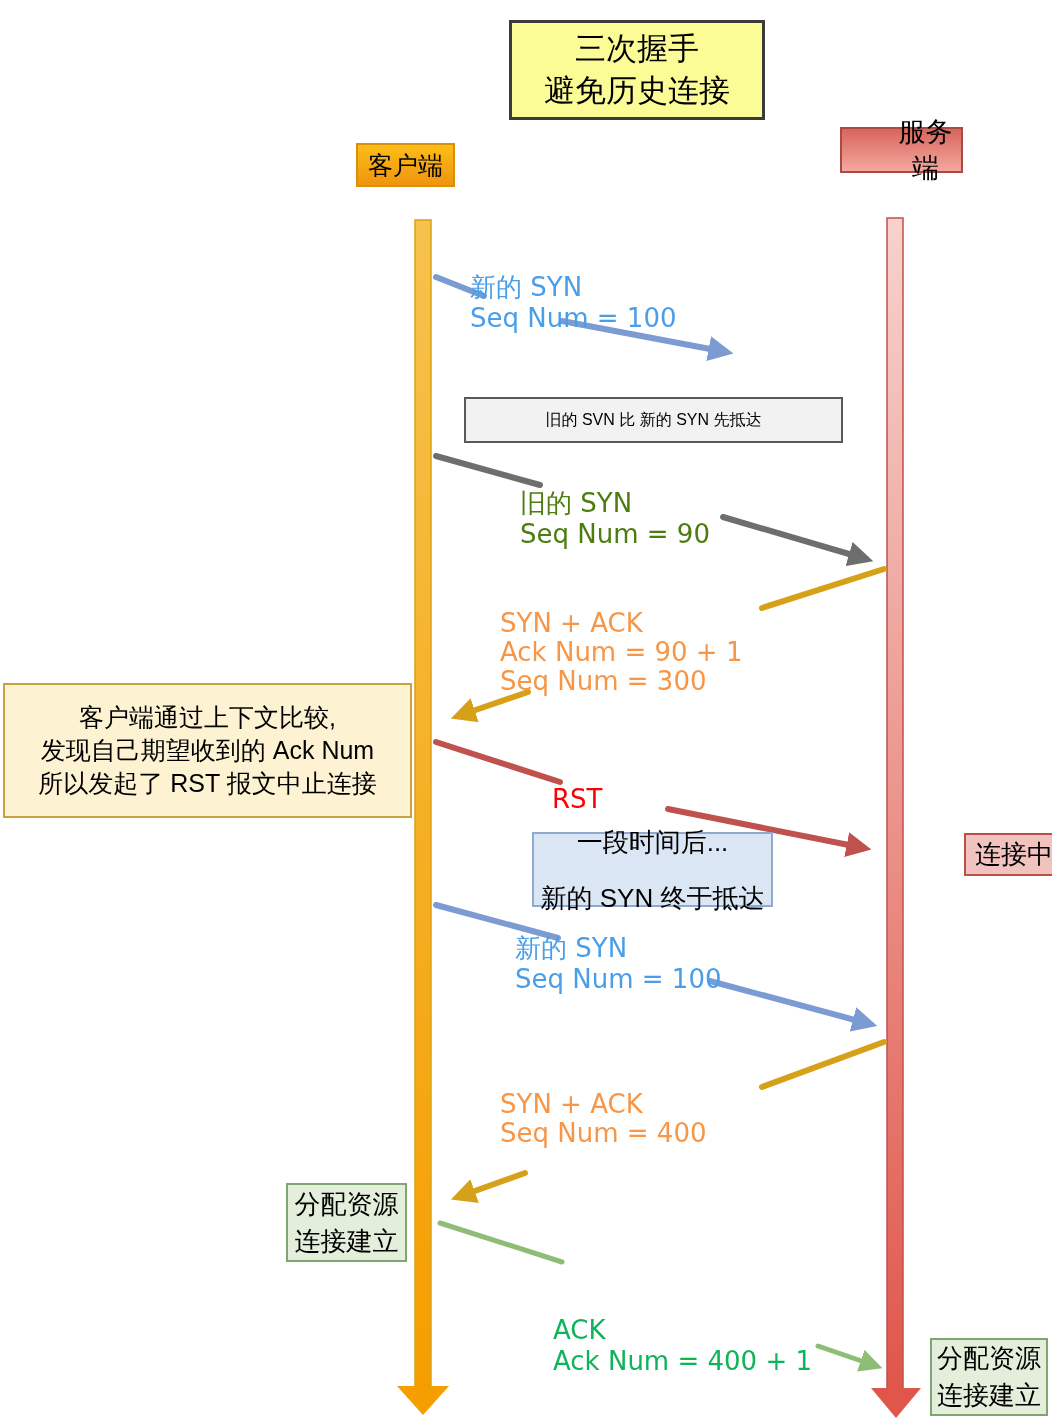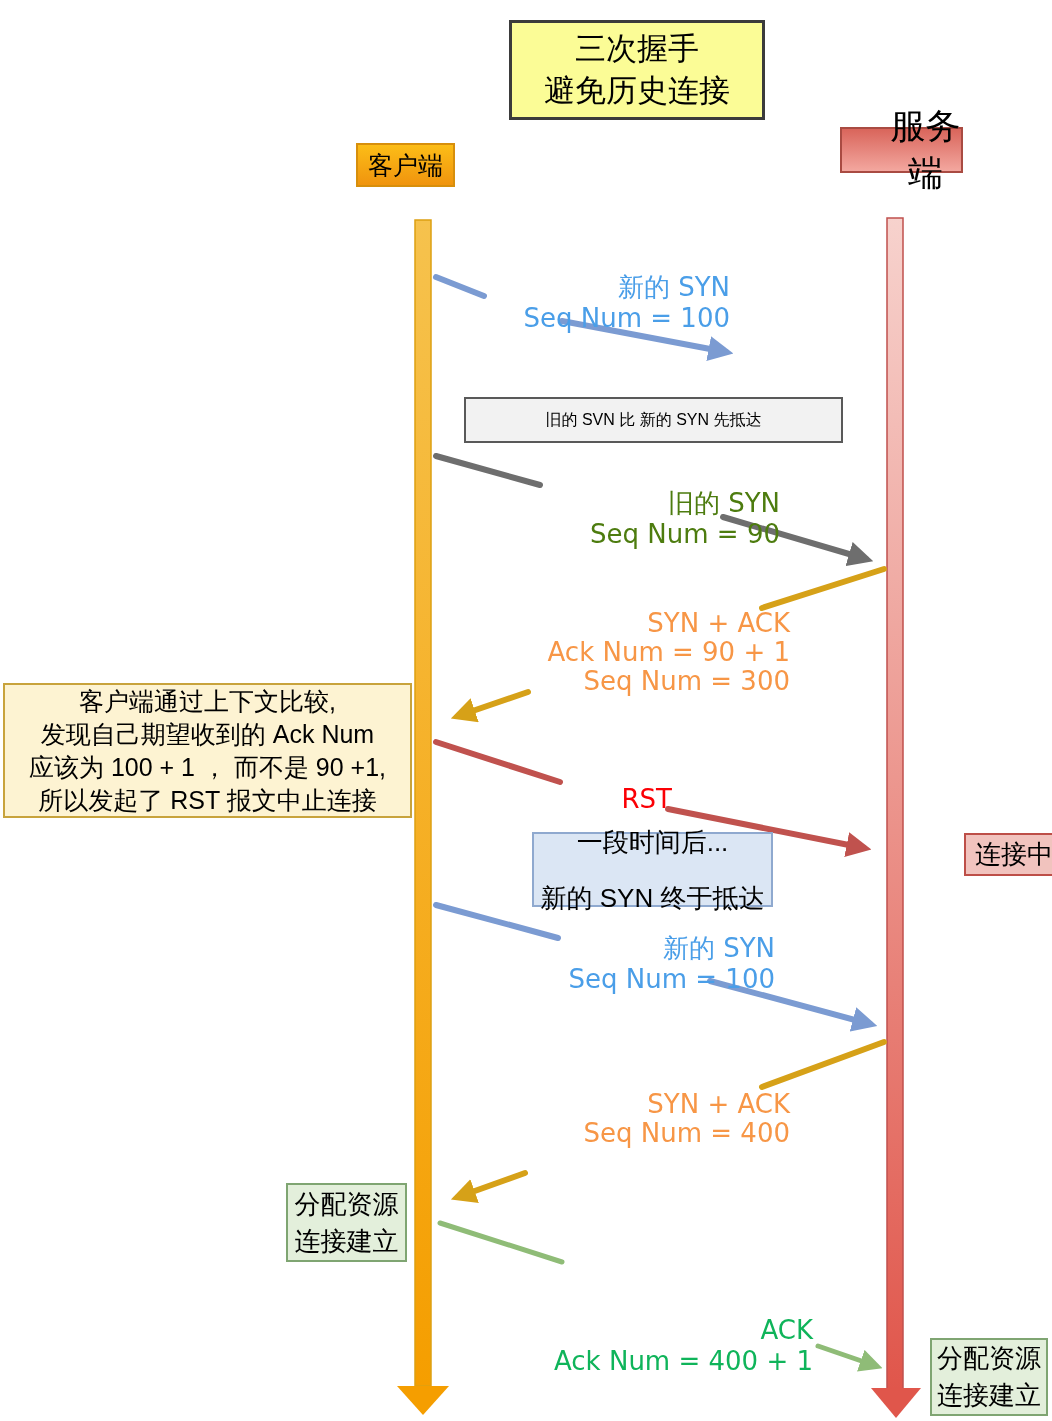--- a/index.html
+++ b/index.html
@@ -22,21 +22,21 @@
     font-size:31px;line-height:42px;
   }
   .client-box{
     left:356px;top:143px;width:99px;height:44px;
     background:linear-gradient(180deg,#fcbd17,#f0940e);
     border:2px solid #d78f0c;font-size:25px;
   }
   .server-box{
     left:840px;top:127px;width:123px;height:46px;
     background:linear-gradient(180deg,#d9655b,#f3a79f);
-    border:2px solid #a94b42;font-size:35px;padding-left:48px;
+    border:2px solid #a94b42;font-size:27px;padding-left:48px;
   }
   .grayinfo-box{
     left:464px;top:397px;width:379px;height:46px;
     background:#f2f2f2;border:2px solid #595959;font-size:16px;
   }
   .note-box{
     left:3px;top:683px;width:409px;height:135px;
     background:#fdf3d2;border:2px solid #c8a33c;
     font-size:25px;line-height:33px;
   }
@@ -53,21 +53,21 @@
     left:286px;top:1183px;width:121px;height:79px;
     background:#e3efdb;border:2px solid #7fa572;
     font-size:26px;line-height:37px;
   }
   .green-right-box{
     left:930px;top:1338px;width:118px;height:78px;
     background:#e3efdb;border:2px solid #7fa572;
     font-size:26px;line-height:37px;
   }
   .msg{
-    position:absolute;z-index:2;text-align:right;
+    position:absolute;z-index:2;text-align:left;
     font-family:"DejaVu Sans","Liberation Sans",sans-serif;
     font-size:26px;line-height:31px;font-weight:500;
   }
   .msg1{left:470px;top:272px;width:260px;color:#4a9ee8;}
   .msg2{left:520px;top:488px;width:260px;color:#4d7c0f;}
   .msg3{left:500px;top:609px;width:290px;color:#f79646;line-height:29px;}
   .msg4{left:552px;top:784px;width:120px;color:#fb0005;}
   .msg5{left:515px;top:933px;width:260px;color:#4a9ee8;}
   .msg6{left:500px;top:1090px;width:290px;color:#f79646;line-height:29px;}
   .msg7{left:553px;top:1315px;width:260px;color:#0fb45a;}
@@ -162,21 +162,20 @@
     <div>服务端</div>
   </div>
 
   <div class="box grayinfo-box">
     <div>旧的 SVN 比 新的 SYN 先抵达</div>
   </div>
 
   <div class="box note-box">
     <div>客户端通过上下文比较,</div>
     <div>发现自己期望收到的 Ack Num</div>
-    <div>应该为 100 + 1 ， 而不是 90 +1,</div>
     <div>所以发起了 RST 报文中止连接</div>
   </div>
 
   <div class="box blue-box">
     <div>一段时间后...</div>
     <div>新的 SYN 终于抵达</div>
   </div>
 
   <div class="box abort-box">
     <div>连接中止</div>

